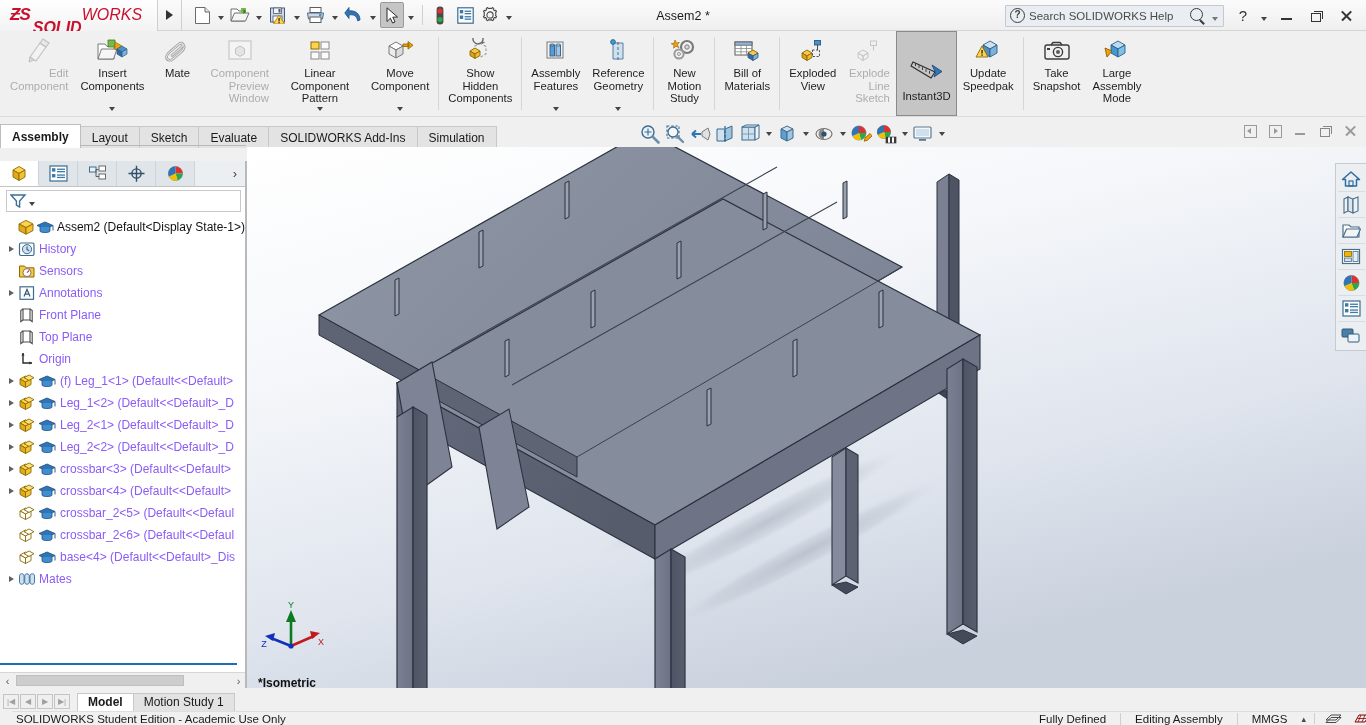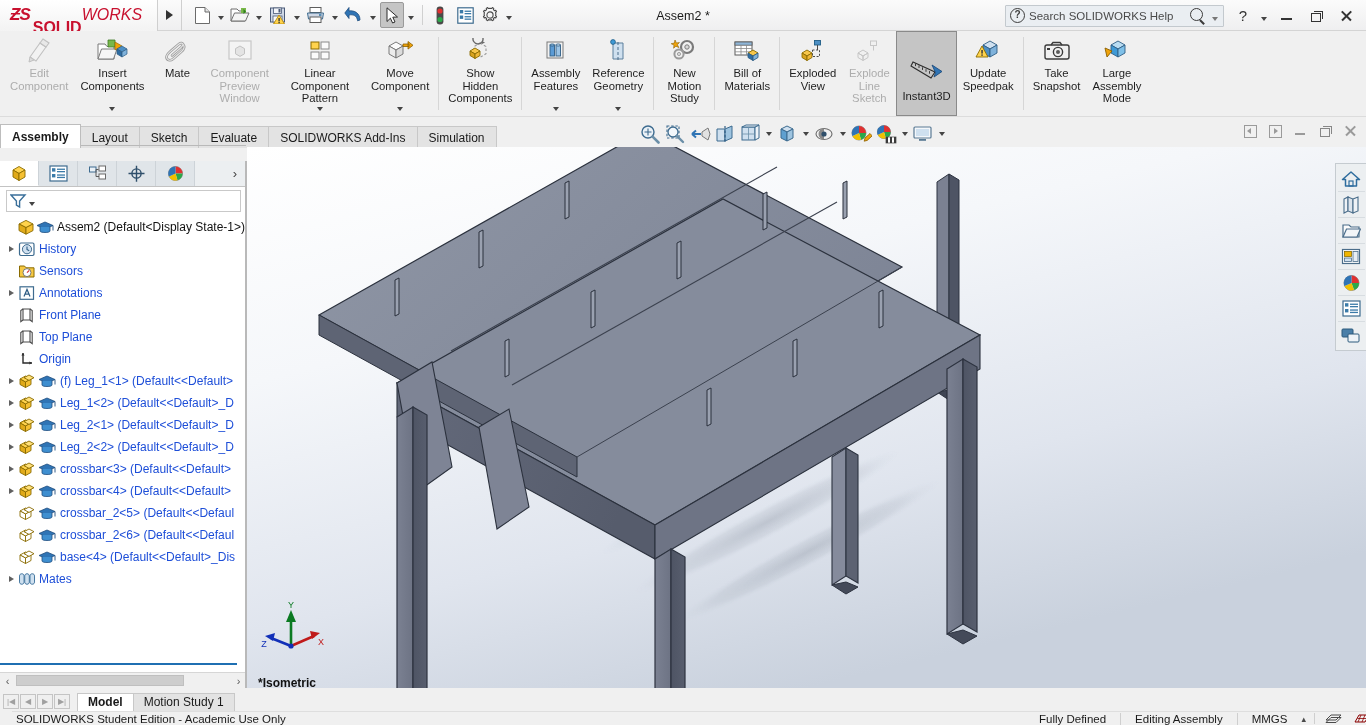--- a/index.html
+++ b/index.html
@@ -24,21 +24,21 @@
     display: flex; align-items: center;
   }
   .sw-logo {
     width: 158px; height: 31px;
     background: linear-gradient(#ffffff, #f3f3f3);
     border-right: 1px solid #cfcfcf;
     display: flex; align-items: center; padding-left: 10px;
     position: relative;
   }
   .sw-logo .ds { color: #c8102e; font-weight: bold; font-style: italic; font-size: 17px; letter-spacing: -1px;}
-  .sw-logo .solid { color: #c8102e; font-weight: bold; font-size: 16px; letter-spacing: 0px; margin-left: 3px; margin-top: 25px;}
+  .sw-logo .solid { color: #c8102e; font-weight: bold; font-style: italic; font-size: 16px; letter-spacing: 0px; margin-left: 3px; margin-top: 25px;}
   .sw-logo .works { color: #c8102e; font-weight: normal; font-style: italic; font-size: 16px; }
   .menu-arrow {
     width: 24px; height: 31px; display: flex; align-items: center; justify-content: center;
     border-right: 1px solid #cfcfcf; cursor: default;
   }
   .tri-r { width: 0; height: 0; border-left: 7px solid #333; border-top: 5px solid transparent; border-bottom: 5px solid transparent; }
   .qat { display: flex; align-items: center; height: 31px; padding-left: 8px; gap: 1px; }
   .qat-btn {
     width: 24px; height: 26px; display: flex; align-items: center; justify-content: center;
     border: 1px solid transparent; border-radius: 2px;
@@ -97,21 +97,21 @@
     position: absolute; left: 0; top: 31px; width: 1366px; height: 86px;
     background: #f0f0f0; border-bottom: 1px solid #dcdcdc;
     display: flex; align-items: stretch; padding-left: 4px;
   }
   .rb {
     min-width: 54px; padding: 3px 5px 0 5px; display: flex; flex-direction: column;
     align-items: center; text-align: center; cursor: default; position: relative;
     border: 1px solid transparent;
   }
   .rb.sel { background: #c5c5c5; border: 1px solid #8a8a8a; }
-  .rb.dis { color: #a8a8a8; }
+  .rb.dis { color: #a8a8a8; text-align: right; }
   .rb .ico { height: 32px; display: flex; align-items: center; justify-content: center; }
   .rb .lbl { font-size: 11.3px; line-height: 12.6px; color: #1e1e1e; max-width: 78px; }
   .rb.dis .lbl { color: #adadad; }
   .rb .dd { margin-top: auto; padding-bottom: 3px; height: 10px; display:flex; align-items:center; }
   .rb-sep { width: 1px; background: #d6d6d6; margin: 6px 3px 6px 3px; }
 
   
   .tabstrip {
     position: absolute; left: 0; top: 117px; width: 1366px; height: 30px;
     background: #f0f0f0; display: flex; align-items: flex-end;
@@ -156,21 +156,21 @@
     display: flex; align-items: center; padding-left: 3px;
   }
   .tree { padding: 2px 0 0 4px; font-size: 12px; position: relative; }
   .node {
     height: 22px; display: flex; align-items: center; white-space: nowrap; overflow: hidden;
   }
   .node .exp { width: 14px; display: flex; align-items: center; justify-content: center; }
   .node .exp .ar { width: 0; height: 0; border-left: 5px solid #606060; border-top: 3.5px solid transparent; border-bottom: 3.5px solid transparent; }
   .node .ico2 { width: 19px; display: flex; align-items: center; justify-content: flex-start; }
   .node .ico3 { width: 21px; display: flex; align-items: center; justify-content: flex-start; }
-  .node .txt { padding-left: 2px; color: #1d4ed8; }
+  .node .txt { padding-left: 2px; color: #8b5cf6; }
   .node.root .txt { color: #111; }
   .tree-underline { position: absolute; left: 0; right: 8px; height: 2px; background: #1f6fb2; }
   .vdiv {
     position: absolute; left: 245px; top: 161px; width: 2px; height: 527px; background: #b9b9b9;
   }
   .hscroll {
     position: absolute; left: 0; bottom: 0; width: 246px; height: 16px;
     background: #f0f0f0; border-top: 1px solid #d6d6d6; display: flex; align-items: center;
   }
   .hscroll .arr { width: 15px; text-align: center; color: #5a5a5a; font-size: 11px; }

